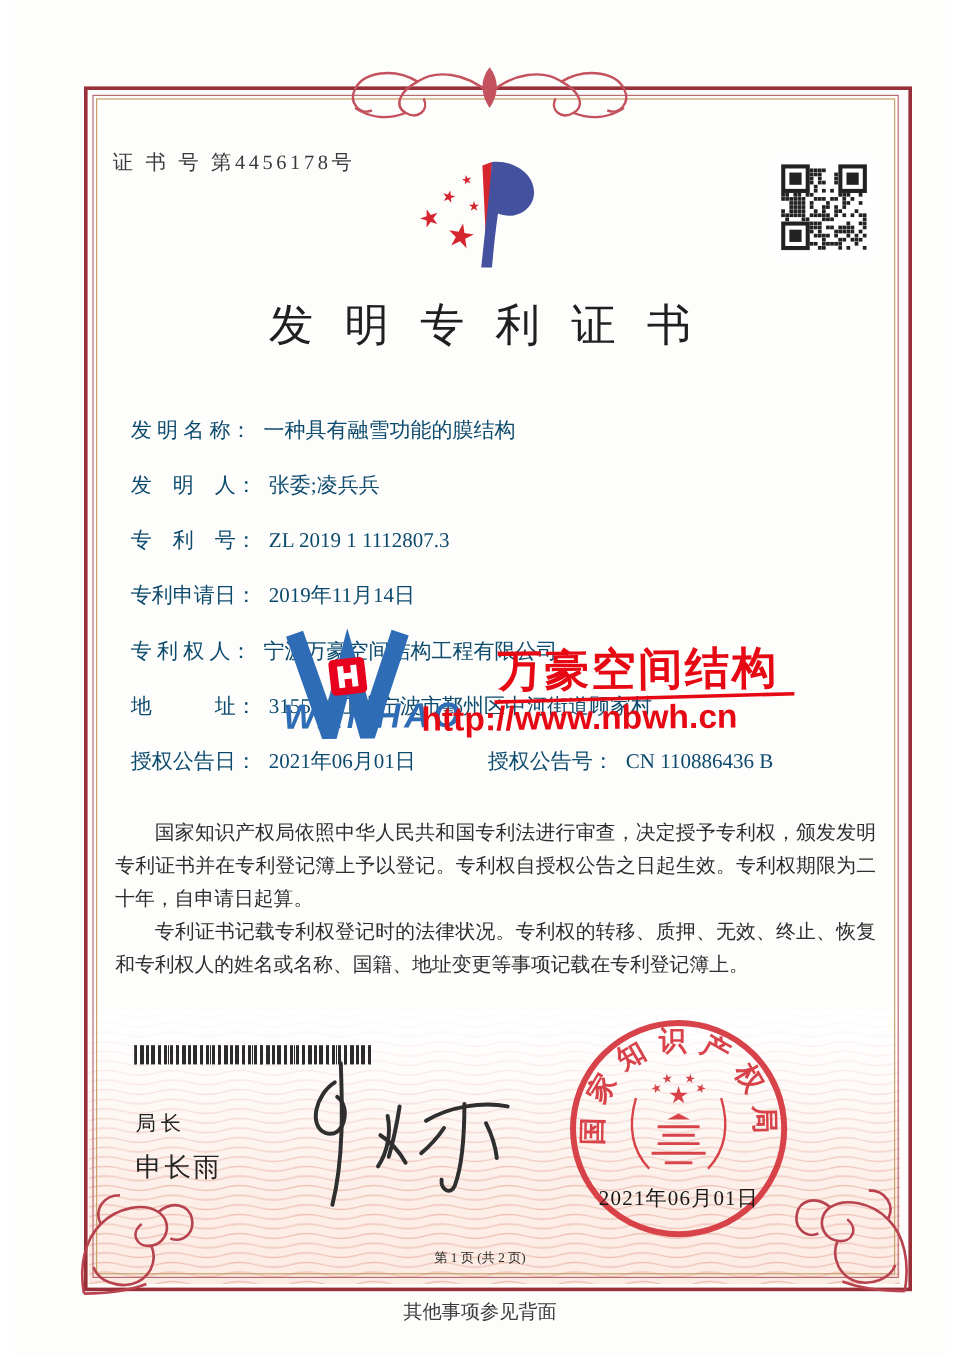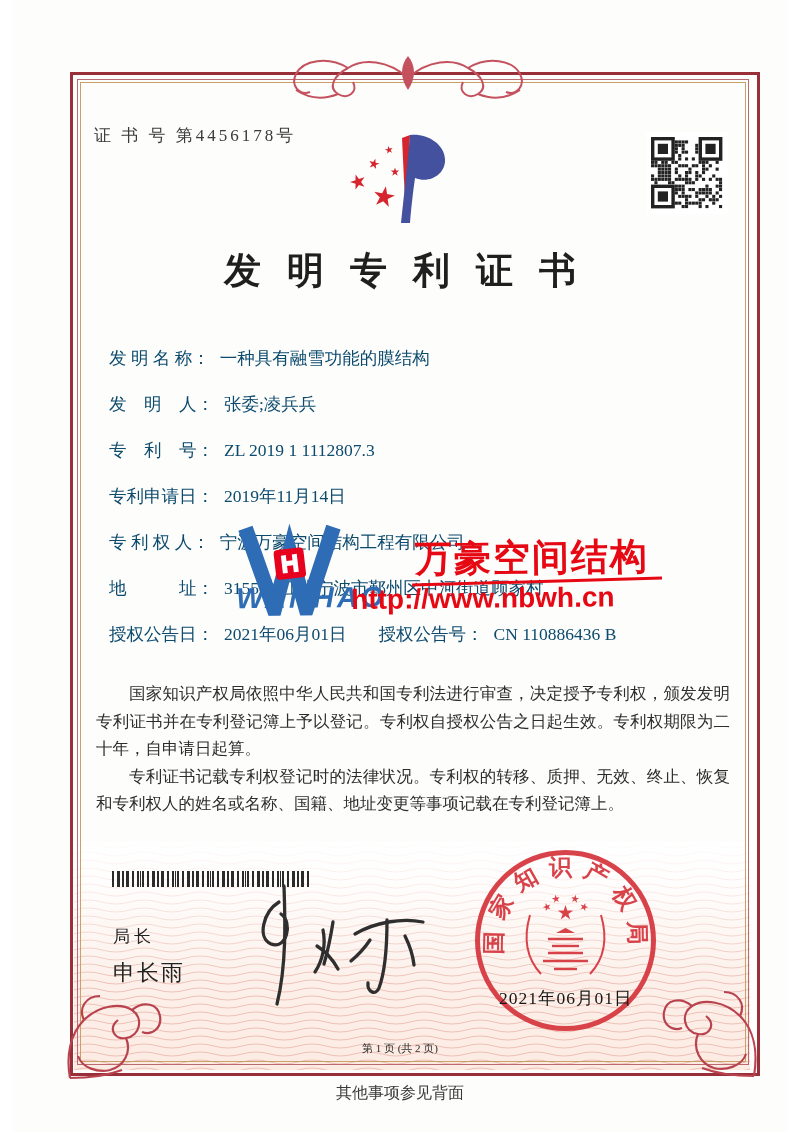--- a/index.html
+++ b/index.html
@@ -17,27 +17,27 @@
   .waveband{position:absolute;left:62px;top:842px;width:676px;height:228px;z-index:1;
     background:linear-gradient(180deg,#ffffff 0%,#fdf3ee 35%,#fcebe3 100%);}
   .waveband svg{position:absolute;left:0;top:0;}
   .wavefade{position:absolute;left:0;top:0;width:100%;height:100%;
     background:linear-gradient(180deg,rgba(255,255,255,.95) 0%,rgba(255,255,255,.55) 28%,rgba(255,255,255,0) 62%);}
   
   .cert-no{position:absolute;left:82px;top:124px;font-size:17px;letter-spacing:3px;color:#3a3a3a;z-index:4;}
   .cnipa-logo{position:absolute;left:328px;top:130px;z-index:4;}
   .qr{position:absolute;left:634px;top:132px;z-index:4;}
   .doc-title{position:absolute;left:0;right:0;top:246px;text-align:center;
-    font-size:37px;font-weight:700;letter-spacing:26px;text-indent:26px;color:#1f1f1f;z-index:4;}
+    font-size:37px;font-weight:400;letter-spacing:26px;text-indent:26px;color:#1f1f1f;z-index:4;}
   
   .fields{position:absolute;left:97px;top:346px;width:618px;z-index:4;}
   .frow{font-size:17.5px;line-height:25px;margin-bottom:21px;color:#0c4a6e;white-space:nowrap;}
   .frow.addr{margin-top:9px;}
   .flabel{margin-right:10px;}
-  .pair2{margin-left:32px;}
+  .pair2{margin-left:60px;}
   
   .paras{position:absolute;left:84px;top:680px;width:634px;z-index:4;color:#2d2d2d;}
   .paras p{margin:0;font-size:16.5px;line-height:27.5px;text-indent:2em;text-align:justify;}
   
   .barcode{position:absolute;left:100px;top:871px;width:198px;height:16px;z-index:4;
     background-image:
       repeating-linear-gradient(90deg,#2b2b2b 0 2px,transparent 2px 5px),
       repeating-linear-gradient(90deg,#2b2b2b 0 1px,transparent 1px 7px);}
   .sig-role{position:absolute;left:101px;top:925px;font-family:"Liberation Sans","DejaVu Sans",sans-serif;
     font-size:17px;letter-spacing:4px;color:#222;z-index:4;}

